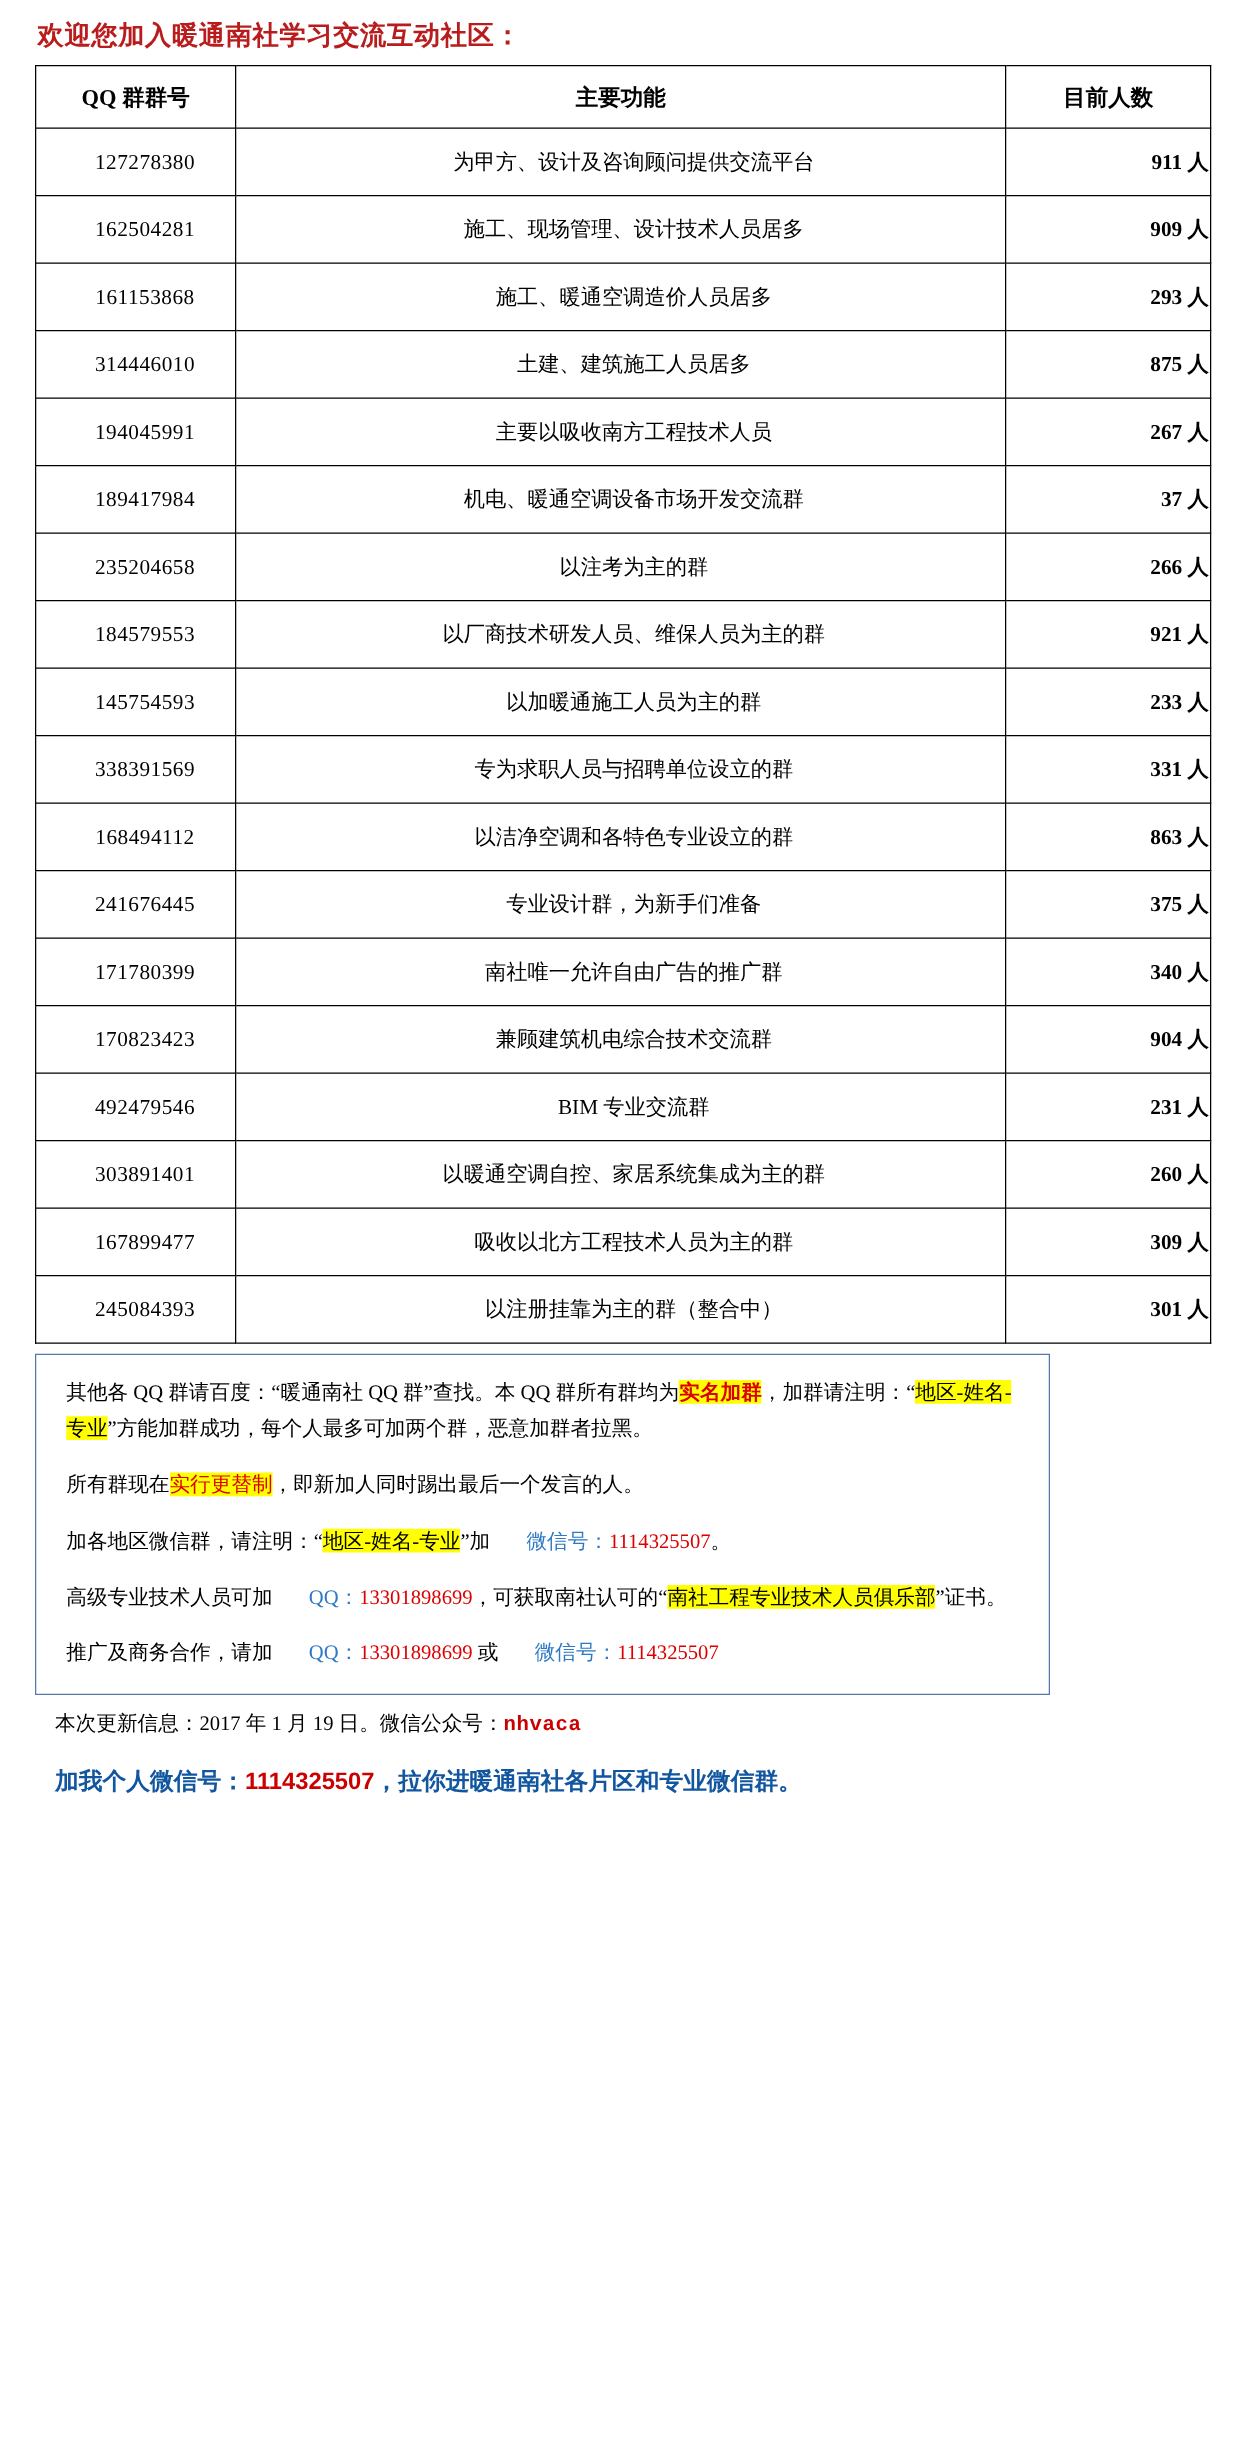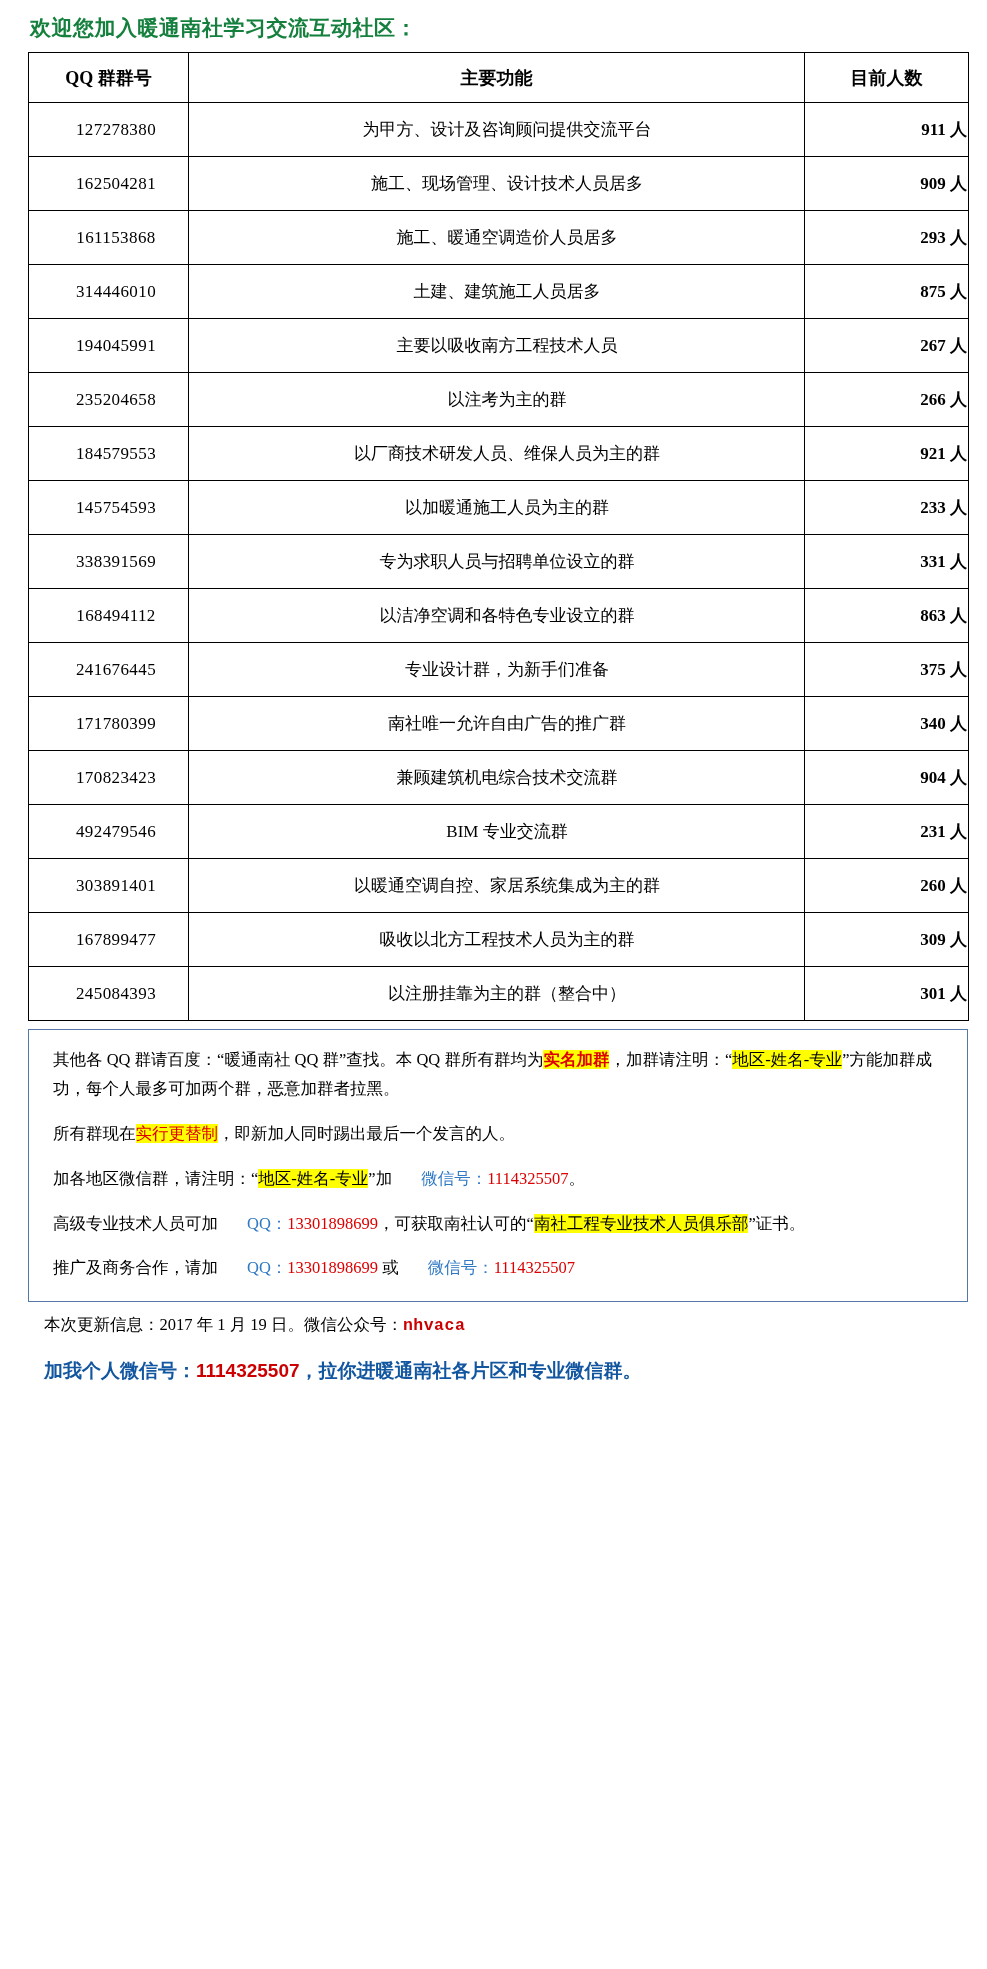--- a/index.html
+++ b/index.html
@@ -12,21 +12,21 @@
     min-height: 1969px;
     font-family: "Liberation Serif", "DejaVu Serif", serif;
     color: #000000;
   }
   .page {
     width: 987px;
     box-sizing: border-box;
     padding: 10px 18px 6px 18px;
   }
   .headline {
-    color: #15803d;
+    color: #b91c1c;
     font-family: "Liberation Sans", "DejaVu Sans", sans-serif;
     font-weight: bold;
     font-size: 21px;
     letter-spacing: 0.5px;
     margin: 4px 0 10px 12px;
   }
   table.qq {
     border-collapse: collapse;
     width: 940px;
     margin: 0 0 0 10px;
@@ -58,21 +58,21 @@
     text-align: center;
     padding-left: 22px;
     font-size: 17px;
   }
   td.cnt {
     text-align: right;
     font-size: 17px;
     font-weight: bold;
   }
   .notes {
-    width: 940px;
+    width: 812px;
     margin: 8px 0 0 10px;
     box-sizing: border-box;
     border: 1px solid #5577aa;
     padding: 16px 24px 14px 24px;
   }
   .notes p {
     margin: 0 0 16px 0;
     font-size: 16.5px;
     line-height: 1.75;
     text-align: left;
@@ -141,20 +141,25 @@
           <td class="num">314446010</td>
           <td class="fn">土建、建筑施工人员居多</td>
           <td class="cnt">875 人</td>
         </tr>
         <tr>
           <td class="num">194045991</td>
           <td class="fn">主要以吸收南方工程技术人员</td>
           <td class="cnt">267 人</td>
         </tr>
         <tr>
+          <td class="num">189417984</td>
+          <td class="fn">机电、暖通空调设备市场开发交流群</td>
+          <td class="cnt">37 人</td>
+        </tr>
+        <tr>
           <td class="num">235204658</td>
           <td class="fn">以注考为主的群</td>
           <td class="cnt">266 人</td>
         </tr>
         <tr>
           <td class="num">184579553</td>
           <td class="fn">以厂商技术研发人员、维保人员为主的群</td>
           <td class="cnt">921 人</td>
         </tr>
         <tr>

